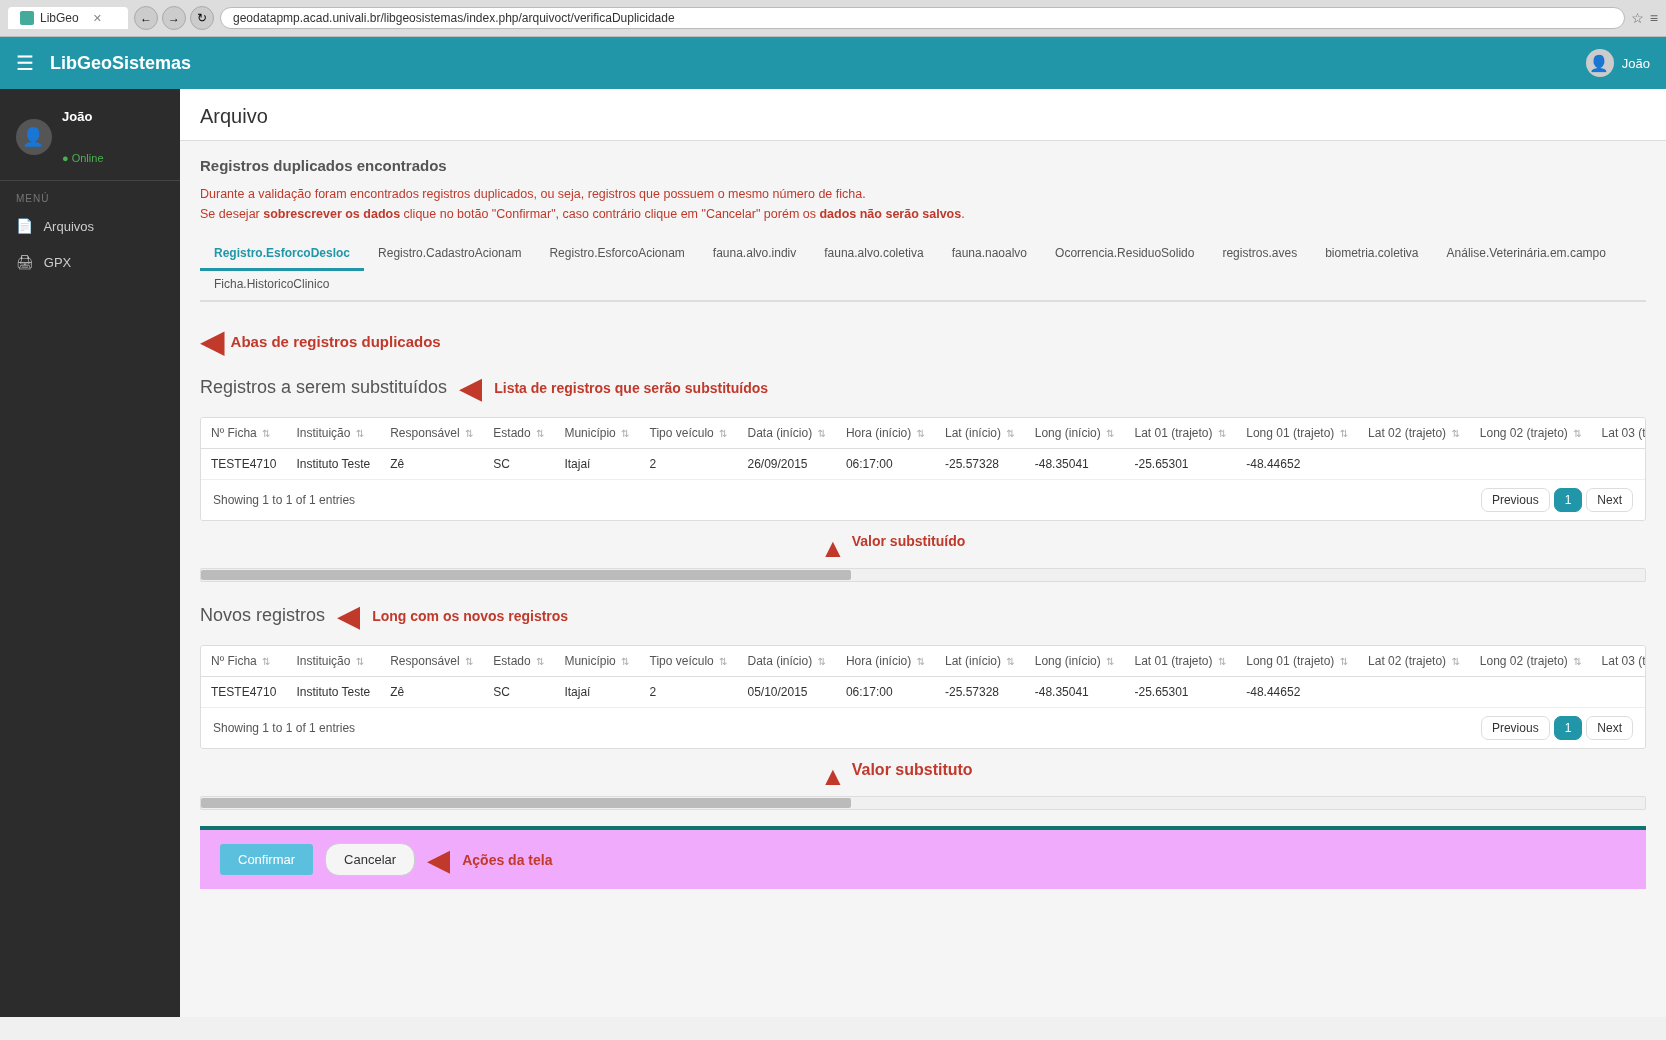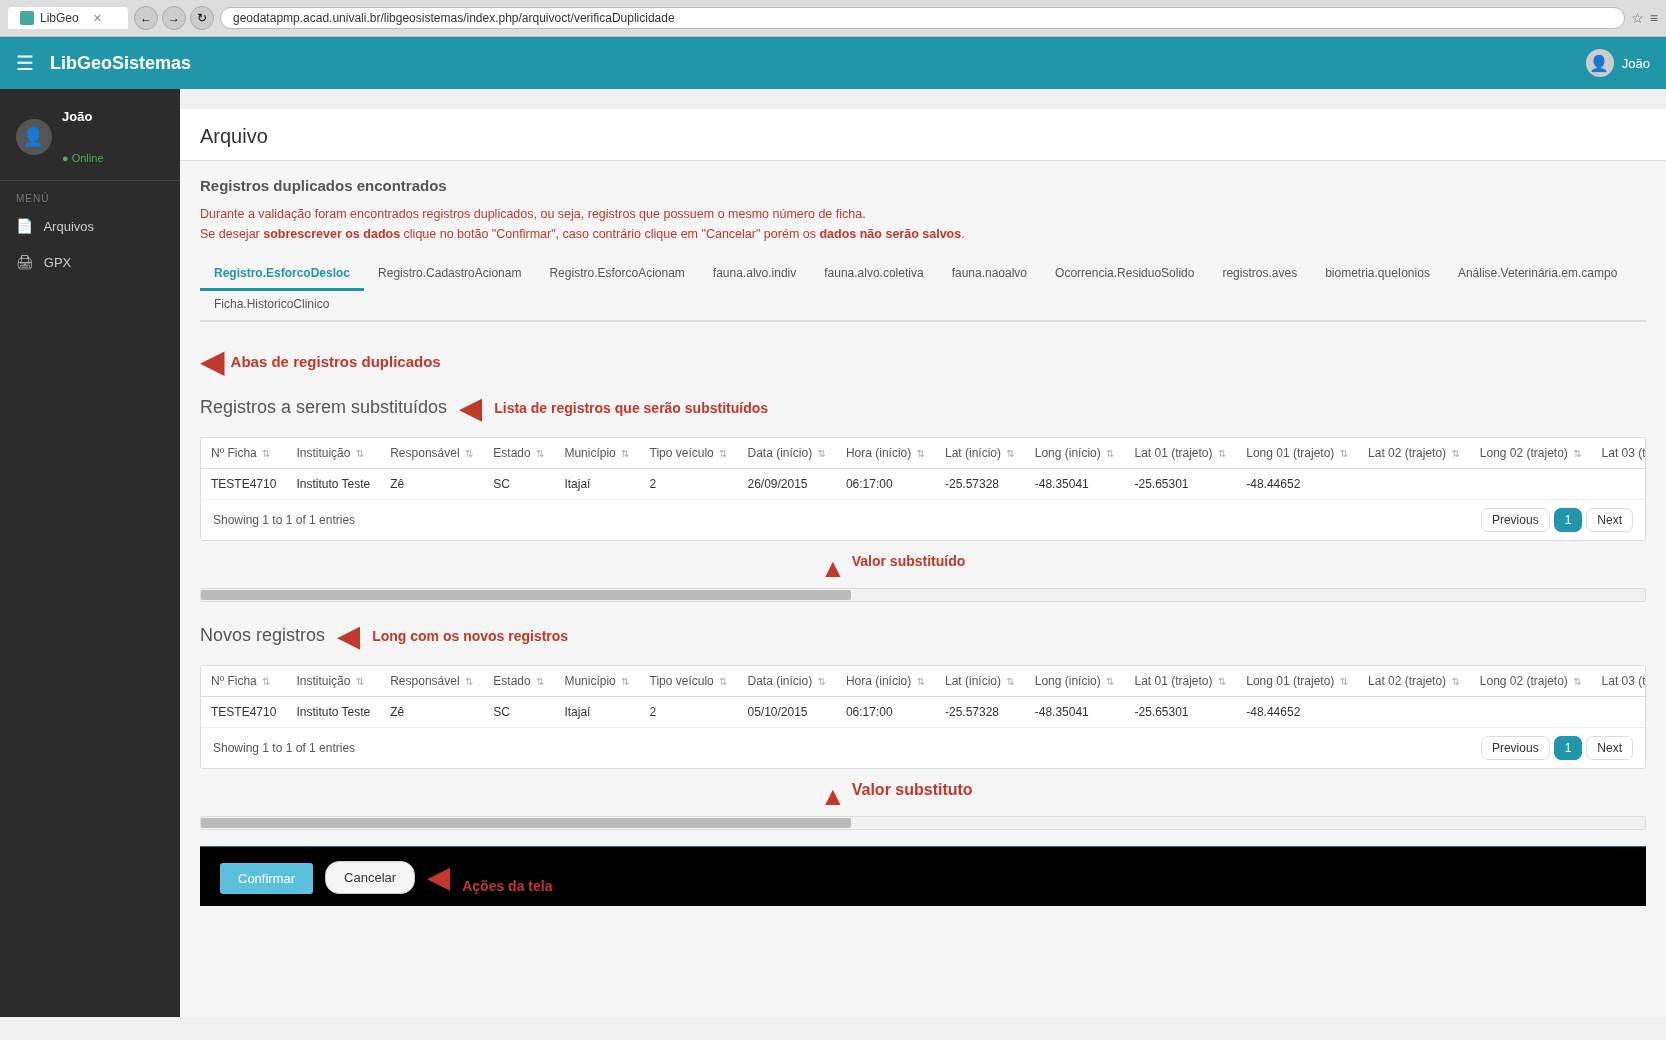--- a/index.html
+++ b/index.html
@@ -32,21 +32,21 @@
     .sidebar { width: 180px; background: #2c2c2c; color: #ccc; flex-shrink: 0; padding-top: 8px; }
     .sidebar-user { display: flex; align-items: center; gap: 10px; padding: 12px 16px 16px; border-bottom: 1px solid #444; }
     .sidebar-avatar { width: 36px; height: 36px; border-radius: 50%; background: #555; display: flex; align-items: center; justify-content: center; font-size: 18px; color: #aaa; }
     .sidebar-user-info .name { color: #fff; font-size: 13px; font-weight: bold; }
     .sidebar-user-info .status { font-size: 11px; color: #4caf50; margin-top: 28px; }
     .sidebar-menu-label { font-size: 10px; color: #777; padding: 12px 16px 4px; text-transform: uppercase; letter-spacing: 1px; }
     .sidebar-item { display: flex; align-items: center; gap: 10px; padding: 10px 16px; cursor: pointer; color: #ccc; font-size: 13px; }
     .sidebar-item .si-icon { font-size: 14px; }
 
     
-    .main-content { flex: 1; background: #f5f5f5; overflow-y: auto; padding: 0; margin-top: 20px; }
+    .main-content { flex: 1; background: #f5f5f5; overflow-y: auto; padding: 0; }
     .page-header { background: #fff; padding: 16px 20px 12px; border-bottom: 1px solid #ddd; }
     .page-title { font-size: 20px; font-weight: normal; color: #333; }
     .page-body { padding: 16px 20px; }
 
     
     .section-title { font-size: 15px; font-weight: bold; color: #555; margin-bottom: 10px; }
     .alert-text { color: #c0392b; font-size: 12.5px; line-height: 1.6; margin-bottom: 14px; }
     .alert-text strong { font-weight: bold; }
 
     
@@ -65,21 +65,21 @@
     .table-footer { display: flex; align-items: center; justify-content: space-between; padding: 8px 12px; background: #fff; border-top: 1px solid #eee; font-size: 12px; color: #555; }
     .pagination { display: flex; align-items: center; gap: 4px; }
     .page-btn { padding: 4px 10px; border: 1px solid #ddd; background: #fff; cursor: pointer; font-size: 12px; color: #333; border-radius: 7px; }
     .page-btn.active { background: #2196a8; color: #fff; border-color: #2196a8; }
 
     
     .scroll-hint { background: #f0f0f0; border: 1px solid #ddd; height: 14px; margin-bottom: 16px; border-radius: 2px; position: relative; }
     .scroll-thumb { position: absolute; left: 0; top: 1px; width: 45%; height: 10px; background: #bbb; border-radius: 2px; }
 
     
-    .action-bar { background: #000000; border-top: 1px solid #0f766e; padding: 12px 20px; display: flex; align-items: flex-end; gap: 12px; }
+    .action-bar { background: #f0abfc; border-top: 4px solid #0f766e; padding: 12px 20px; display: flex; align-items: center; gap: 12px; }
     .btn-confirm { background: #5bc0de; color: #fff; border: none; padding: 8px 18px; cursor: pointer; border-radius: 3px; font-size: 13px; }
     .btn-cancel { background: #f5f5f5; color: #333; border: 1px solid #ccc; padding: 8px 18px; cursor: pointer; border-radius: 14px; font-size: 13px; }
   </style>
 </head>
 <body>
 
 <div class="browser-chrome">
   <div class="browser-tab">
     <div class="favicon"></div>
     <span>LibGeo</span>
@@ -147,21 +147,21 @@
         <div style="position:relative;text-align:center;">
           <div class="tabs-container">
             <div class="tab active">Registro.EsforcoDesloc</div>
             <div class="tab">Registro.CadastroAcionam</div>
             <div class="tab">Registro.EsforcoAcionam</div>
             <div class="tab">fauna.alvo.indiv</div>
             <div class="tab">fauna.alvo.coletiva</div>
             <div class="tab">fauna.naoalvo</div>
             <div class="tab">Ocorrencia.ResiduoSolido</div>
             <div class="tab">registros.aves</div>
-            <div class="tab">biometria.queIonios</div>
+            <div class="tab">biometria.coletiva</div>
             <div class="tab">Análise.Veterinária.em.campo</div>
             <div class="tab">Ficha.HistoricoClinico</div>
           </div>
 
           <div style="display:flex;align-items:center;gap:6px;margin-bottom:10px;">
             <span style="font-size:32px;color:#c0392b;">◀</span>
             <span style="font-size:15px;font-weight:bold;color:#c0392b;">Abas de registros duplicados</span>
           </div>
         </div>
 

